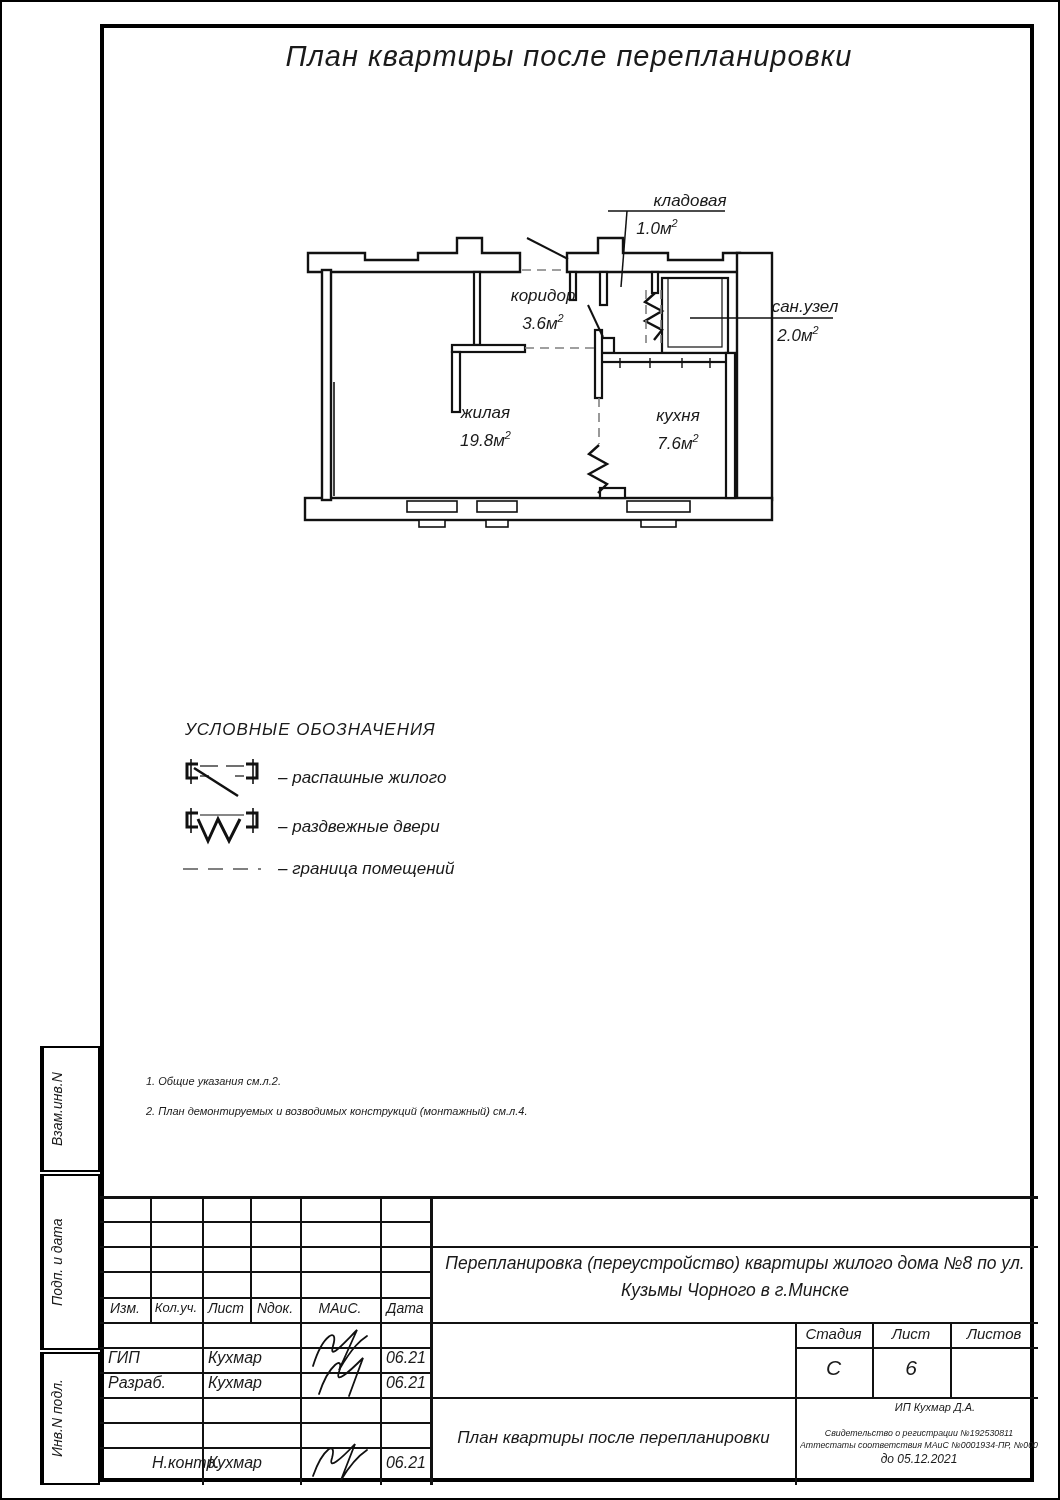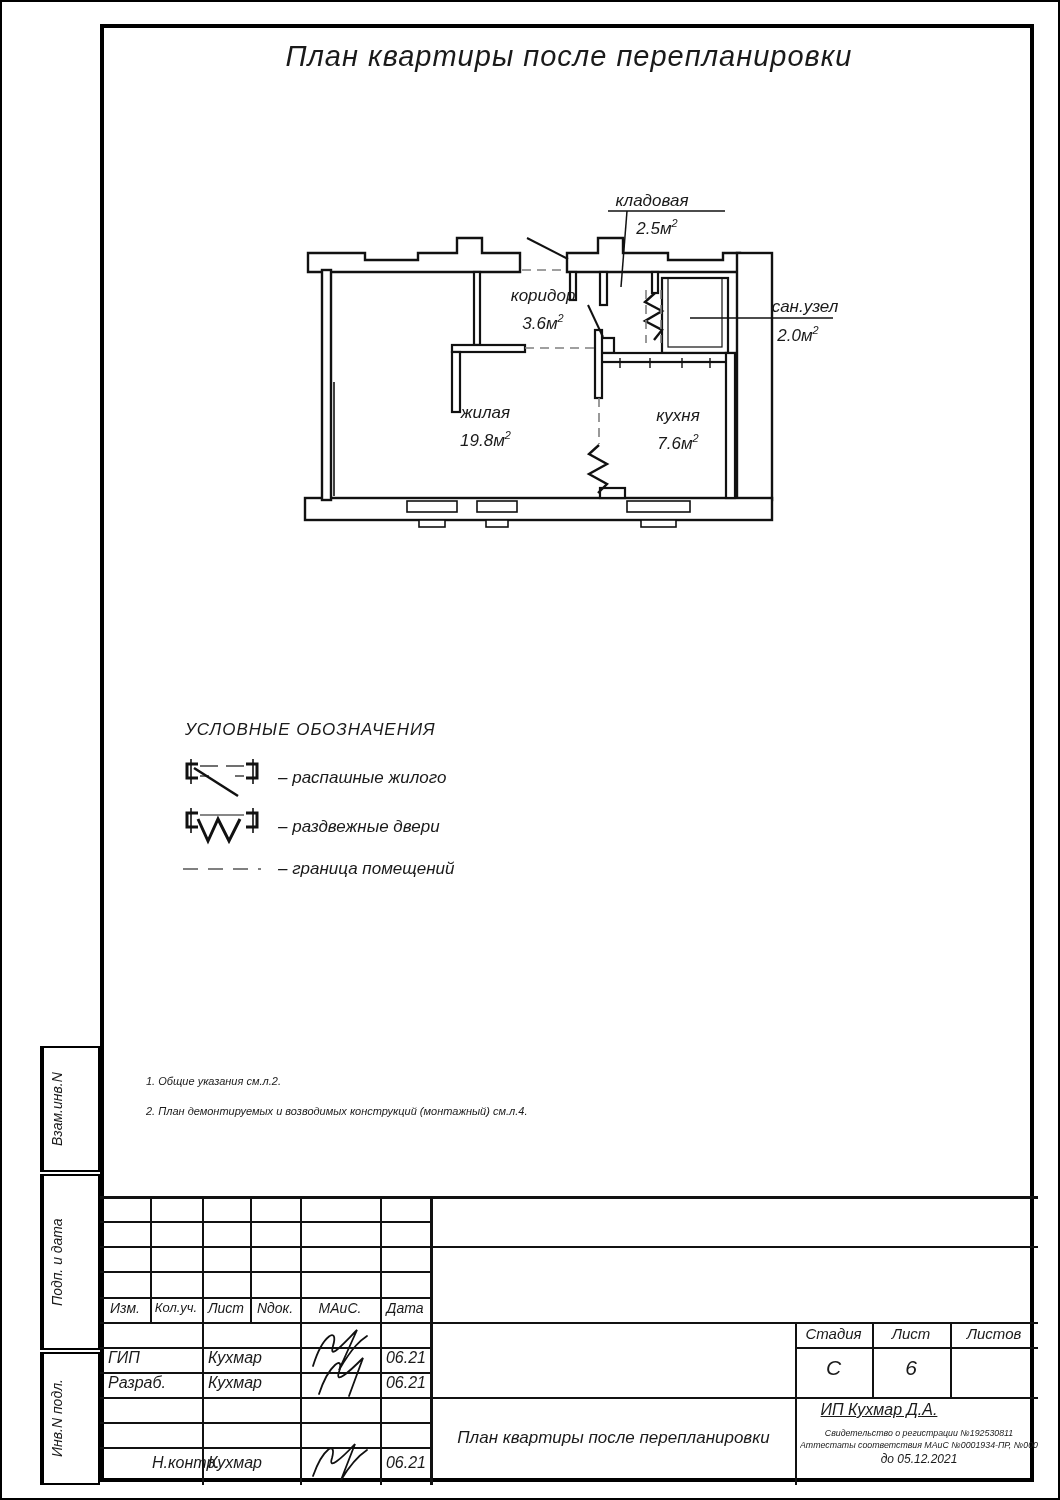--- a/index.html
+++ b/index.html
@@ -97,23 +97,23 @@
       <line x1="391" y1="100" x2="391" y2="153"></line>
     </g>
 
     <g stroke="#111" stroke-width="1.5">
       <line x1="338" y1="21" x2="455" y2="21"></line>
       <line x1="357" y1="21" x2="351" y2="97"></line>
       <line x1="420" y1="128" x2="563" y2="128"></line>
     </g>
   </svg>
 
-  <div class="room-label" style="left:586px;top:190px;width:132px;">кладовая</div>
+  <div class="room-label" style="left:624px;top:190px;width:132px;">кладовая</div>
   <div class="room-label" style="left:598px;top:212px;width:118px;">
-    <span>2.5</span><span>м</span><sup>2</sup>
+    <span>1.0</span><span>м</span><sup>2</sup>
   </div>
   <div class="room-label" style="left:750px;top:296px;width:110px;">сан.узел</div>
   <div class="room-label" style="left:750px;top:319px;width:96px;">
     <span>2.0</span><span>м</span><sup>2</sup>
   </div>
   <div class="room-label" style="left:488px;top:285px;width:110px;">
     <div>коридор</div>
     <div><span>3.6</span><span>м</span><sup>2</sup></div>
   </div>
   <div class="room-label" style="left:428px;top:402px;width:115px;">
@@ -220,28 +220,29 @@
         <path d="M8,42 C18,10 34,2 28,22 C24,36 36,22 52,6 L34,46 C48,22 56,16 62,12"></path>
         <path d="M14,70 C24,40 40,30 34,48 C30,60 42,50 58,34 L44,72"></path>
       </g>
     </svg>
     <svg style="position:absolute;left:205px;top:240px;" width="74" height="48" viewBox="0 0 74 48">
       <g fill="none" stroke="#111" stroke-width="1.8" stroke-linecap="round">
         <path d="M8,40 C18,12 32,4 27,22 C23,34 35,24 50,8 L36,44 C48,24 56,18 62,14"></path>
       </g>
     </svg>
 
+    <div class="cell ctr" style="left:335px;top:54px;width:600px;font-size:17.5px;line-height:27px;white-space:normal;">Перепланировка (переустройство) квартиры жилого дома №8 по ул. Кузьмы Чорного в г.Минске</div>
     <div class="cell ctr" style="left:695px;top:129px;width:77px;font-size:15px;">Стадия</div>
     <div class="cell ctr" style="left:772px;top:129px;width:78px;font-size:15px;">Лист</div>
     <div class="cell ctr" style="left:850px;top:129px;width:88px;font-size:15px;">Листов</div>
     <div class="cell ctr" style="left:695px;top:160px;width:77px;font-size:21px;">С</div>
     <div class="cell ctr" style="left:772px;top:160px;width:78px;font-size:21px;">6</div>
     <div class="cell ctr" style="left:850px;top:160px;width:88px;font-size:21px;"></div>
     <div class="cell ctr" style="left:332px;top:232px;width:363px;font-size:17px;">План квартиры после перепланировки</div>
-    <div class="cell ctr" style="left:660px;top:205px;width:238px;font-size:16px;text-decoration:underline;">ИП Кухмар Д.А.</div>
+    <div class="cell ctr" style="left:716px;top:205px;width:238px;font-size:11px;">ИП Кухмар Д.А.</div>
     <div class="cell ctr" style="left:700px;top:232px;width:238px;font-size:8.8px;">Свидетельство о регистрации №192530811</div>
     <div class="cell ctr" style="left:700px;top:244px;width:238px;font-size:8.8px;">Аттестаты соответствия МАиС №0001934-ПР, №0002091-ПР</div>
     <div class="cell ctr" style="left:700px;top:256px;width:238px;font-size:12px;">до 05.12.2021</div>
   </div>
 
   <div class="side-box" style="top:1046px;height:126px;">
     <div class="side-label">Взам.инв.N</div>
   </div>
   <div class="side-box" style="top:1174px;height:176px;">
     <div class="side-label">Подп. и дата</div>

